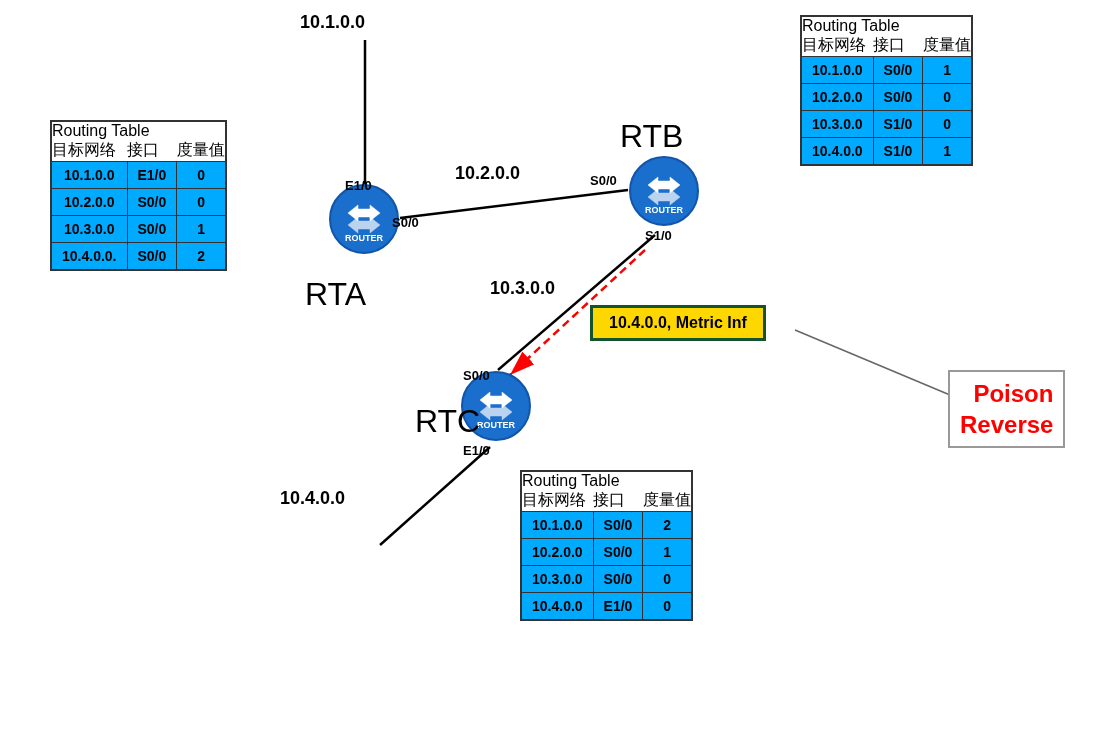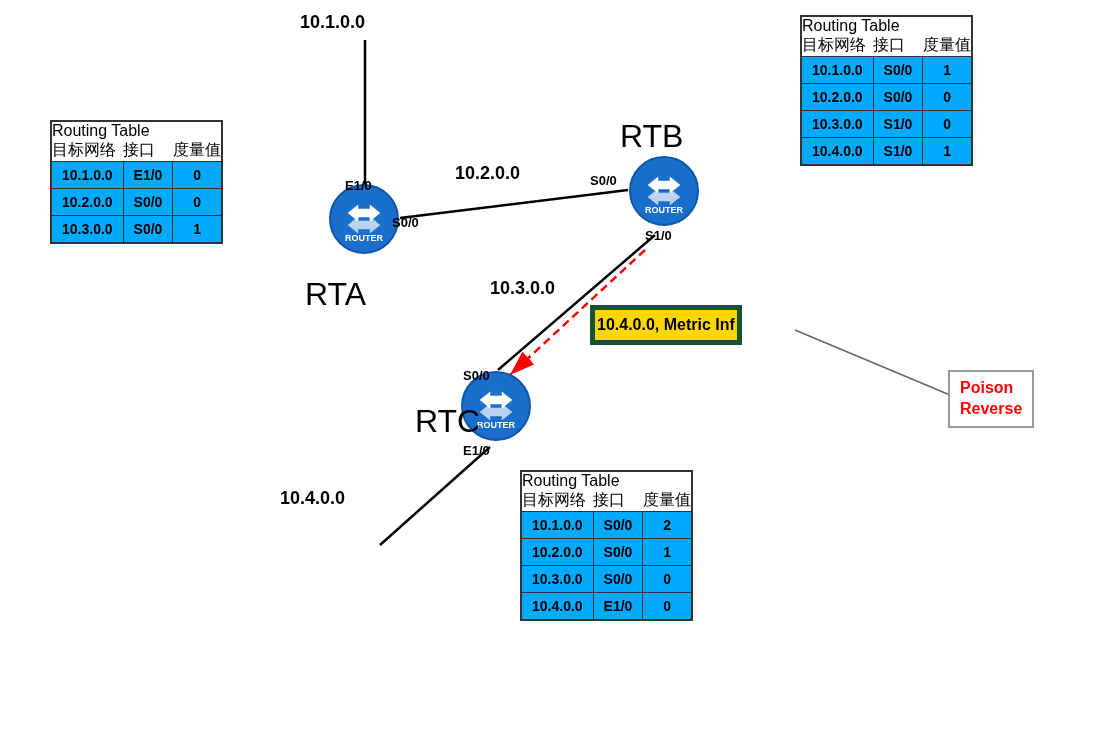--- a/index.html
+++ b/index.html
@@ -60,34 +60,34 @@
       width: 1118px;
       height: 742px;
       pointer-events: none;
     }
 
     
     .poison-reverse {
       position: absolute;
       border: 2px solid #999;
       padding: 6px 10px;
-      font-size: 16px;
+      font-size: 24px;
       font-weight: bold;
       color: red;
       background: white;
-      text-align: left;
+      text-align: right;
       line-height: 1.3;
     }
 
     
     .metric-inf-box {
       position: absolute;
       background: #FFD700;
-      border: 5px solid #14532d;
-      padding: 6px 2px;
+      border: 3px solid #14532d;
+      padding: 6px 16px;
       font-size: 16px;
       font-weight: bold;
       color: #000;
     }
 
     
     .table-rta {
       position: absolute;
       top: 120px;
       left: 10px;
@@ -203,20 +203,25 @@
     <tr class="data-row">
       <td>10.2.0.0</td>
           <td>S0/0</td>
           <td>0</td>
     </tr>
     <tr class="data-row">
       <td>10.3.0.0</td>
           <td>S0/0</td>
           <td>1</td>
     </tr>
+    <tr class="data-row">
+      <td>10.4.0.0.</td>
+          <td>S0/0</td>
+          <td>2</td>
+    </tr>
   </tbody>
     </table>
 </div>
 
 <div class="table-rtb">
   <table class="routing-table">
     <tbody>
         <tr>
       <td class="title-row" colspan="3">Routing Table</td>
     </tr>

